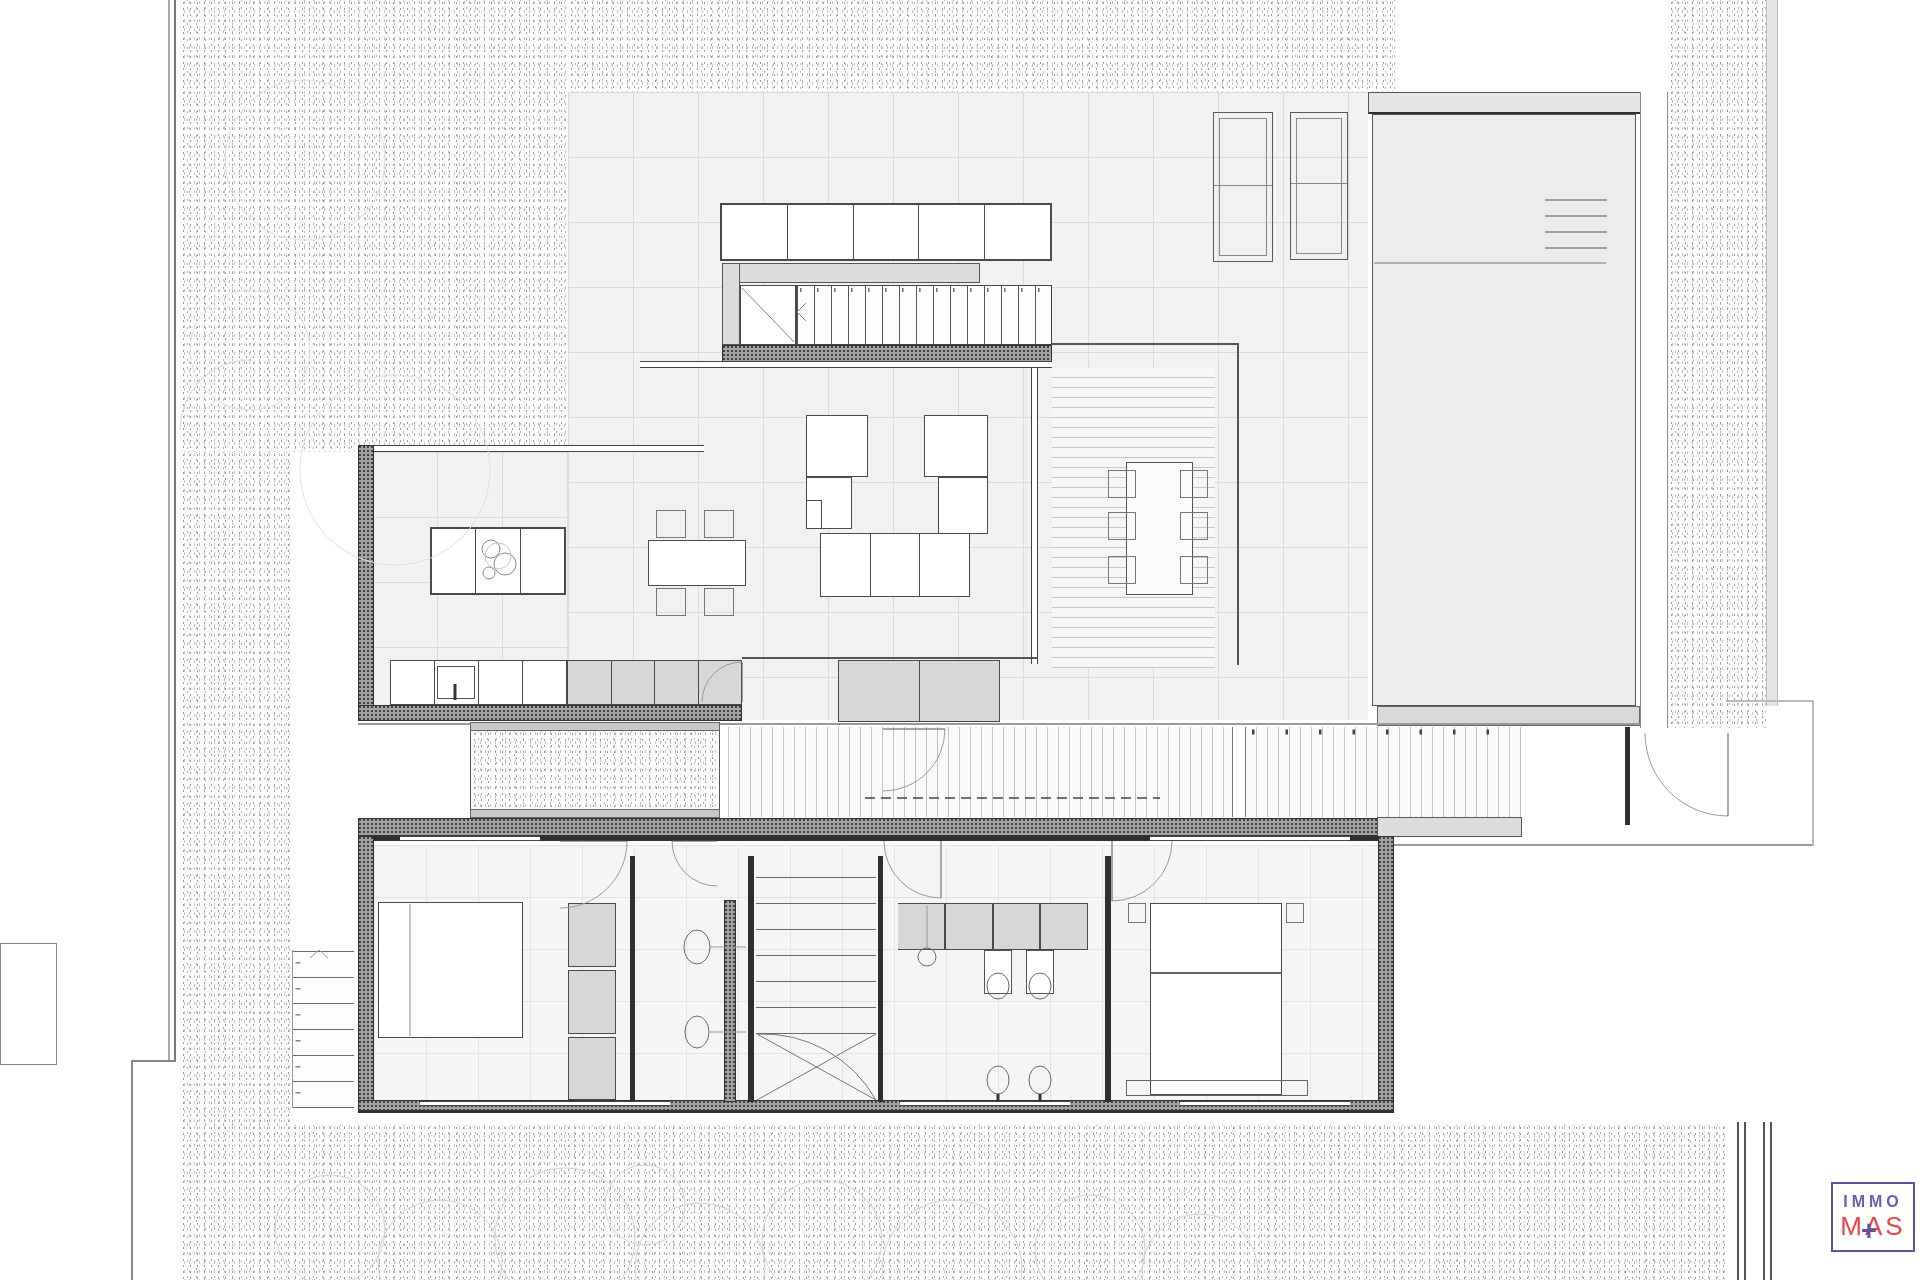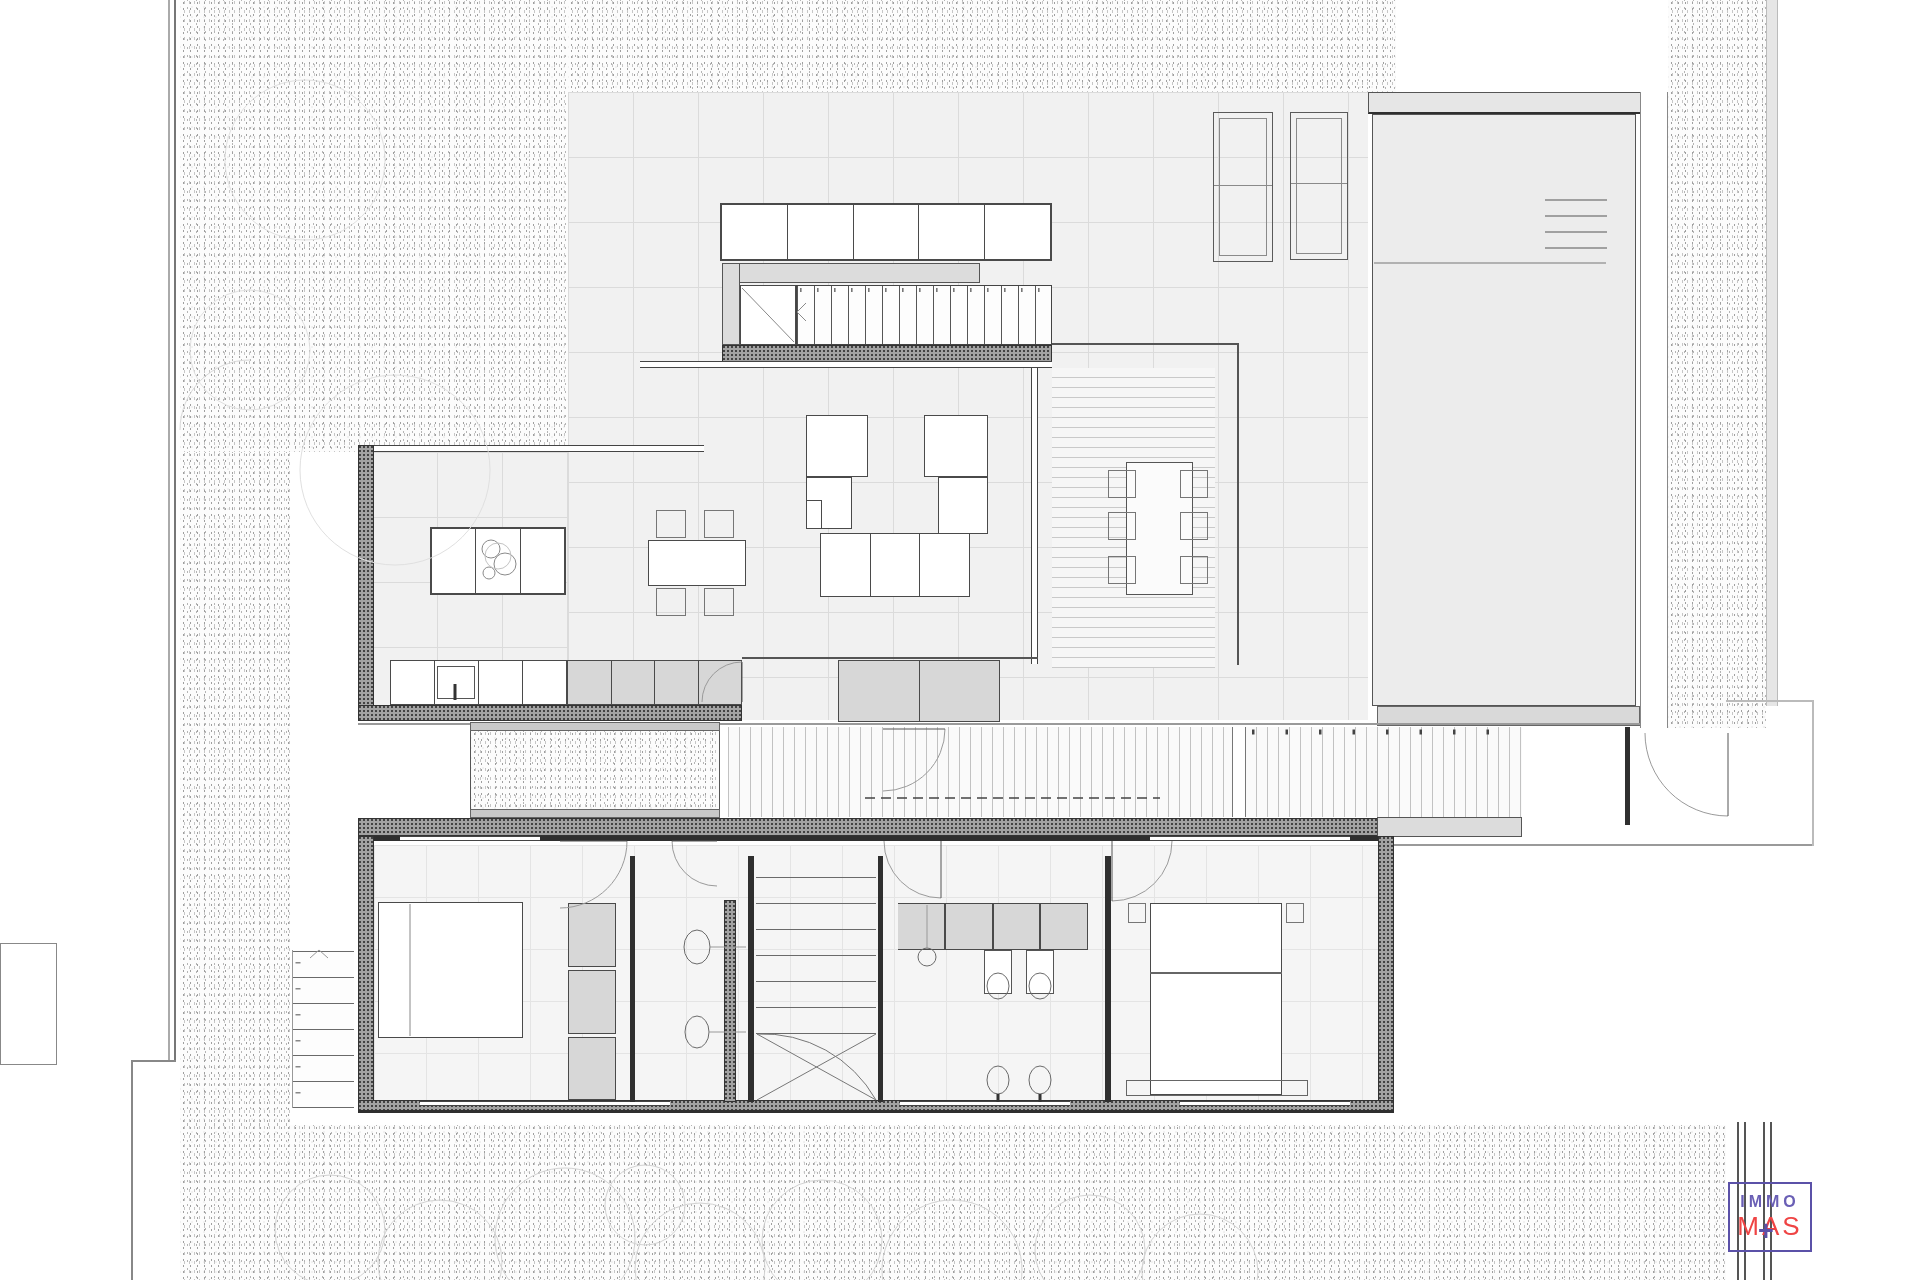--- a/index.html
+++ b/index.html
@@ -319,19 +319,19 @@
       <ellipse cx="1040" cy="1080" rx="11" ry="14"></ellipse>
       <line x1="998" y1="1094" x2="998" y2="1102" stroke="#333" stroke-width="3"></line>
       <line x1="1040" y1="1094" x2="1040" y2="1102" stroke="#333" stroke-width="3"></line>
     </g>
 
     <line x1="410" y1="904" x2="410" y2="1036" stroke="#888"></line>
 
     <line x1="865" y1="798" x2="1160" y2="798" stroke="#444" stroke-width="1.5" stroke-dasharray="10 6"></line>
   </svg>
 
-  <div id="logo" class="abs" style="left:1728px;top:1182px;width:84px;height:70px">
+  <div id="logo" class="abs" style="left:1831px;top:1182px;width:84px;height:70px">
     <div class="l1">IMMO</div>
     <div class="l2">MAS</div>
     <div class="plus">+</div>
   </div>
 
 </div>
 
 </body></html>

